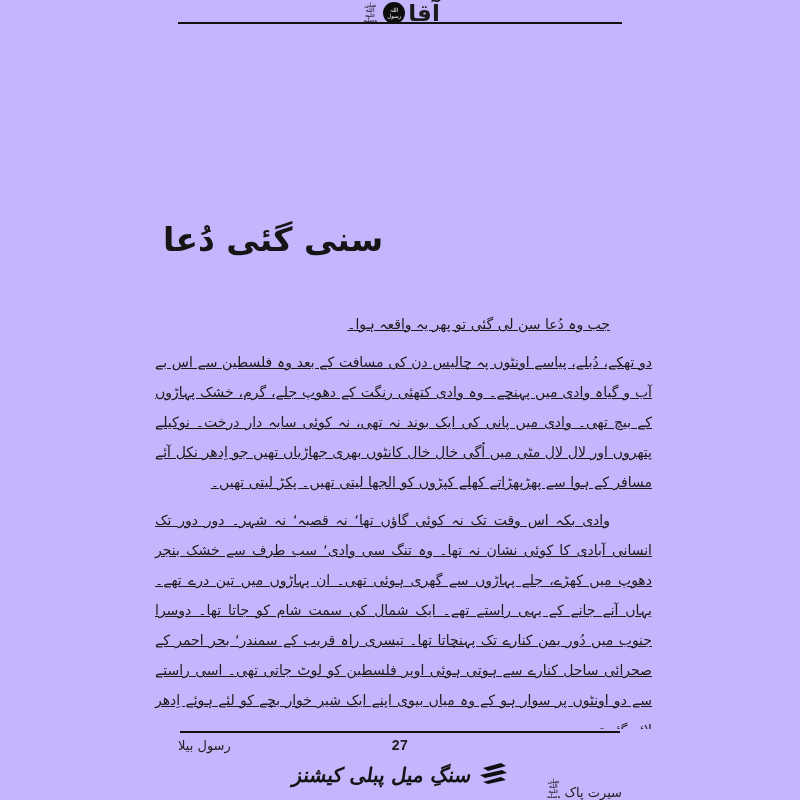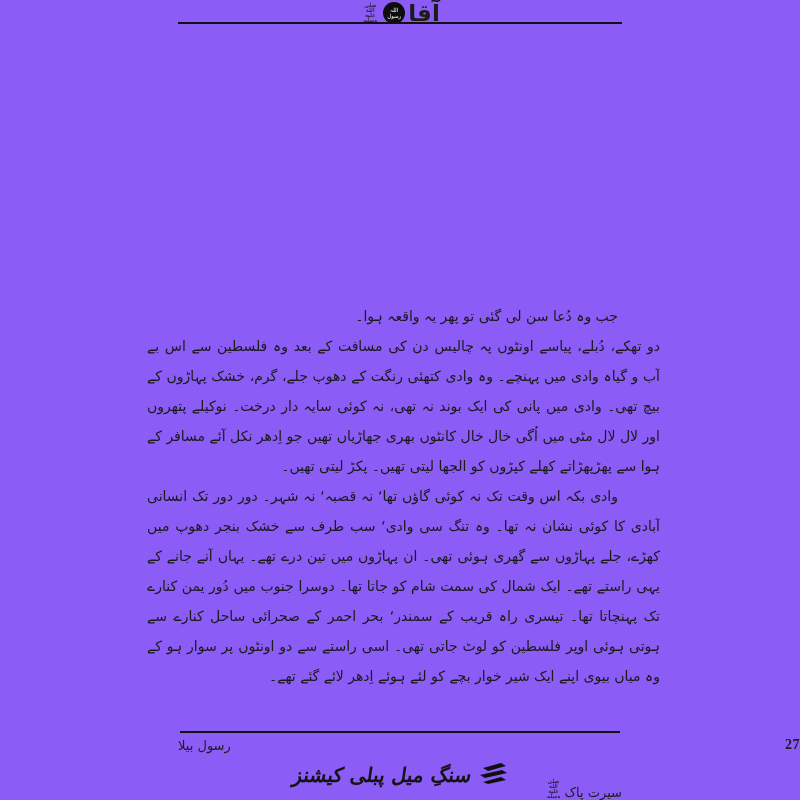--- a/index.html
+++ b/index.html
@@ -8,21 +8,21 @@
     width: 800px;
     height: 800px;
     background: #ffffff;
     font-family: "DejaVu Sans", sans-serif;
     color: #1c1c1c;
   }
   .page {
     position: relative;
     width: 800px;
     height: 800px;
-    background: #8b5cf6;
+    background: #c4b5fd;
     overflow: hidden;
   }
 
   
   .header-row {
     position: absolute;
     top: 2px;
     left: 0;
     width: 800px;
     display: flex;
@@ -93,22 +93,23 @@
     width: 513px;
     height: 428px;
     direction: rtl;
     text-align: justify;
     font-size: 14px;
     line-height: 30px;
     color: #1a1a1a;
     overflow: hidden;
   }
   .body-text p {
-    margin: 0;
+    margin: 8px;
     text-indent: 42px; 
+    text-decoration: underline;
   }
   .body-text p.no-indent {
     text-indent: 0;
   }
 
   
   .footer-rule {
     position: absolute;
     top: 731px;
     left: 180px;
@@ -121,22 +122,22 @@
     top: 738px;
     left: 178px;
     font-size: 13px;
     direction: rtl;
   }
   .footer-page-number {
     position: absolute;
     top: 737px;
     left: 0;
     width: 800px;
-    text-align: right;
-    font-family: Liberation Serif, serif;
+    text-align: center;
+    font-family: Liberation Sans, sans-serif;
     font-weight: bold;
     font-size: 14px;
     letter-spacing: 0.5px;
   }
   .footer-book-ref {
     position: absolute;
     top: 736px;
     left: 520px;
     width: 102px;
     display: flex;
@@ -180,20 +181,21 @@
   <div class="header-row">
     <span class="saw-ligature">صلى الله عليه وسلم</span>
     <span class="seal">
       <span>اللہ</span>
       <span>رسول</span>
     </span>
     <span class="book-title">آقا</span>
   </div>
   <div class="header-rule"></div>
 
+  <div class="chapter-title">سنی گئی دُعا</div>
 
   <div class="body-text">
     <p>جب وہ دُعا سن لی گئی تو پھر یہ واقعہ ہوا۔</p>
     <p class="no-indent">دو تھکے، دُبلے، پیاسے اونٹوں پہ چالیس دن کی مسافت کے بعد وہ فلسطین سے اس بے آب و گیاہ وادی میں پہنچے۔ وہ وادی کتھئی رنگت کے دھوپ جلے، گرم، خشک پہاڑوں کے بیچ تھی۔ وادی میں پانی کی ایک بوند نہ تھی، نہ کوئی سایہ دار درخت۔ نوکیلے پتھروں اور لال لال مٹی میں اُگی خال خال کانٹوں بھری جھاڑیاں تھیں جو اِدھر نکل آئے مسافر کے ہوا سے پھڑپھڑاتے کھلے کپڑوں کو الجھا لیتی تھیں۔ پکڑ لیتی تھیں۔</p>
     <p>وادی بکہ اس وقت تک نہ کوئی گاؤں تھا‘ نہ قصبہ‘ نہ شہر۔ دور دور تک انسانی آبادی کا کوئی نشان نہ تھا۔ وہ تنگ سی وادی‘ سب طرف سے خشک بنجر دھوپ میں کھڑے، جلے پہاڑوں سے گھری ہوئی تھی۔ ان پہاڑوں میں تین درے تھے۔ یہاں آنے جانے کے یہی راستے تھے۔ ایک شمال کی سمت شام کو جاتا تھا۔ دوسرا جنوب میں دُور یمن کنارے تک پہنچاتا تھا۔ تیسری راہ قریب کے سمندر‘ بحر احمر کے صحرائی ساحل کنارے سے ہوتی ہوئی اوپر فلسطین کو لوٹ جاتی تھی۔ اسی راستے سے دو اونٹوں پر سوار ہو کے وہ میاں بیوی اپنے ایک شیر خوار بچے کو لئے ہوئے اِدھر لائے گئے تھے۔</p>
   </div>
 
   <div class="footer-rule"></div>
   <div class="footer-author">رسول بیلا</div>
   <div class="footer-page-number">27</div>

